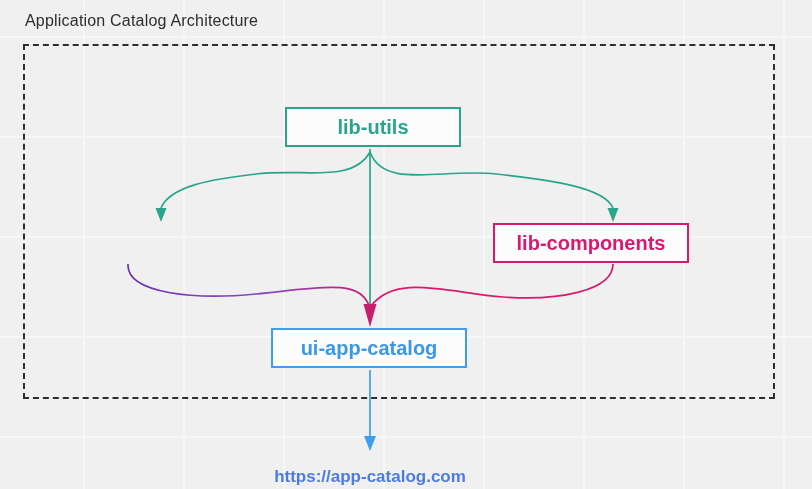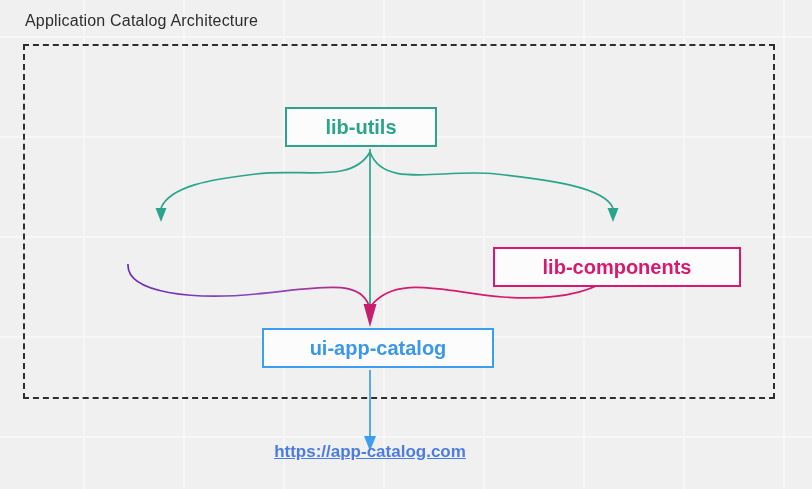--- a/index.html
+++ b/index.html
@@ -34,28 +34,28 @@
   .e-pink{stroke:var(--magenta);}
   .e-blue{stroke:var(--blue);}
   .h-teal{fill:var(--teal);}
   .h-magenta{fill:var(--arrowhead);}
   .h-blue{fill:var(--blue);}
   .node{
     position:absolute;height:40px;background:var(--nodeBg);
     display:flex;align-items:center;justify-content:center;
     font-size:20px;font-weight:bold;
   }
-  .n-utils{left:285px;top:107px;width:152px;border:2px solid var(--teal);color:var(--teal);}
+  .n-utils{left:285px;top:107px;width:176px;border:2px solid var(--teal);color:var(--teal);}
   .n-api{left:76px;top:223px;width:170px;border:2px solid var(--purple);color:var(--indigo);}
-  .n-comp{left:493px;top:223px;width:248px;border:2px solid var(--magenta);color:var(--magenta);margin-top:24px;}
-  .n-ui{left:262px;top:328px;width:232px;border:2px solid var(--blue);color:var(--blueText);}
+  .n-comp{left:493px;top:223px;width:196px;border:2px solid var(--magenta);color:var(--magenta);}
+  .n-ui{left:271px;top:328px;width:196px;border:2px solid var(--blue);color:var(--blueText);}
   .site-link{
-    position:absolute;left:370px;top:442px;transform:translateX(-50%);
+    position:absolute;left:370px;top:467px;transform:translateX(-50%);
     font-size:17px;font-weight:bold;color:var(--link);
-    text-decoration:underline;white-space:nowrap;cursor:pointer;
+    white-space:nowrap;cursor:pointer;
   }
 </style>
 </head>
 <body>
 
 <div class="canvas">
 
   <div class="title">Application Catalog Architecture</div>
 
   <div class="boundary"></div>

